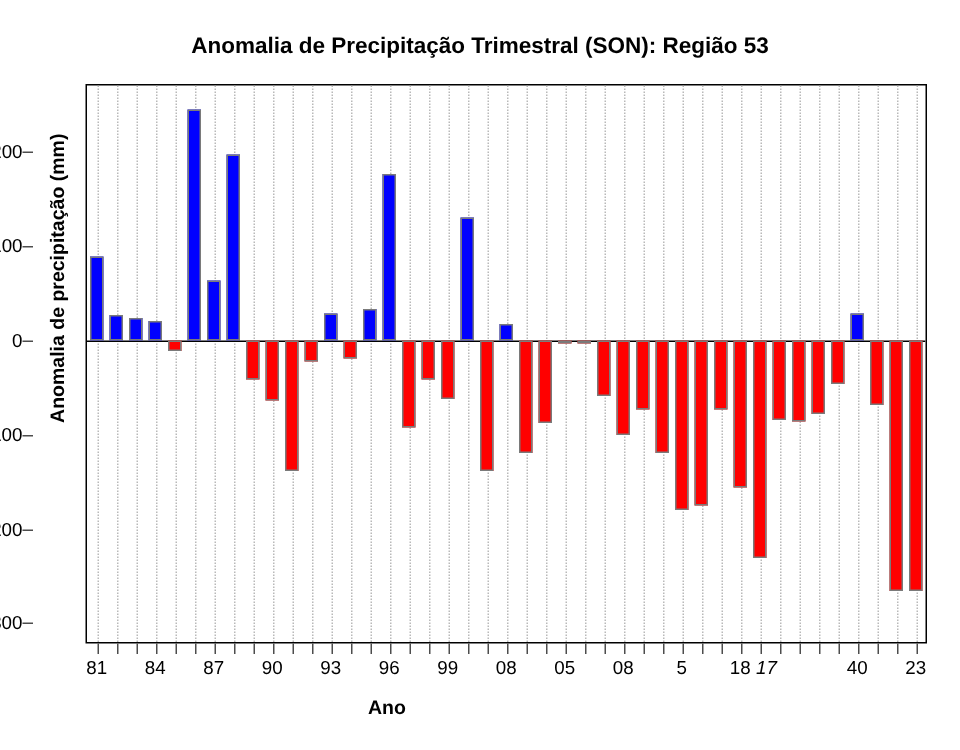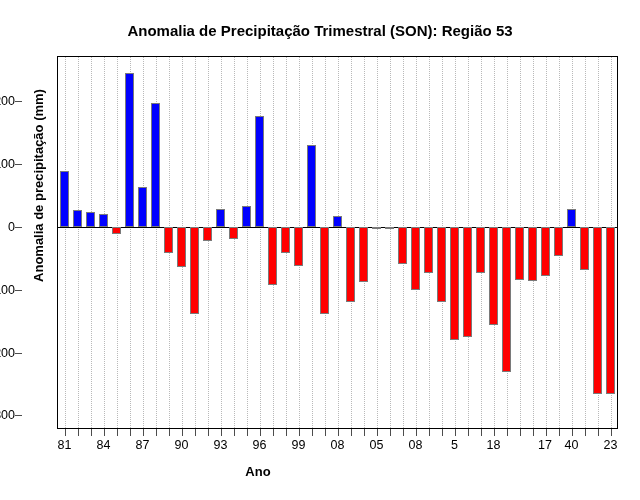--- a/index.html
+++ b/index.html
@@ -255,16 +255,16 @@
     <div class="xlabel" style="left: 142.5px;">87</div>
     <div class="xlabel" style="left: 181.5px;">90</div>
     <div class="xlabel" style="left: 220.5px;">93</div>
     <div class="xlabel" style="left: 259.5px;">96</div>
     <div class="xlabel" style="left: 298.5px;">99</div>
     <div class="xlabel" style="left: 337.5px;">08</div>
     <div class="xlabel" style="left: 376.5px;">05</div>
     <div class="xlabel" style="left: 415.5px;">08</div>
     <div class="xlabel" style="left: 454.5px;">5</div>
     <div class="xlabel" style="left: 493.5px;">18</div>
-    <div class="xlabel" style="left: 545px;">17</div>
+    <div class="xlabel" style="left: 511px; font-style: italic;">17</div>
     <div class="xlabel" style="left: 571.5px;">40</div>
     <div class="xlabel" style="left: 610.5px;">23</div>
   </div>
 
 </body></html>

